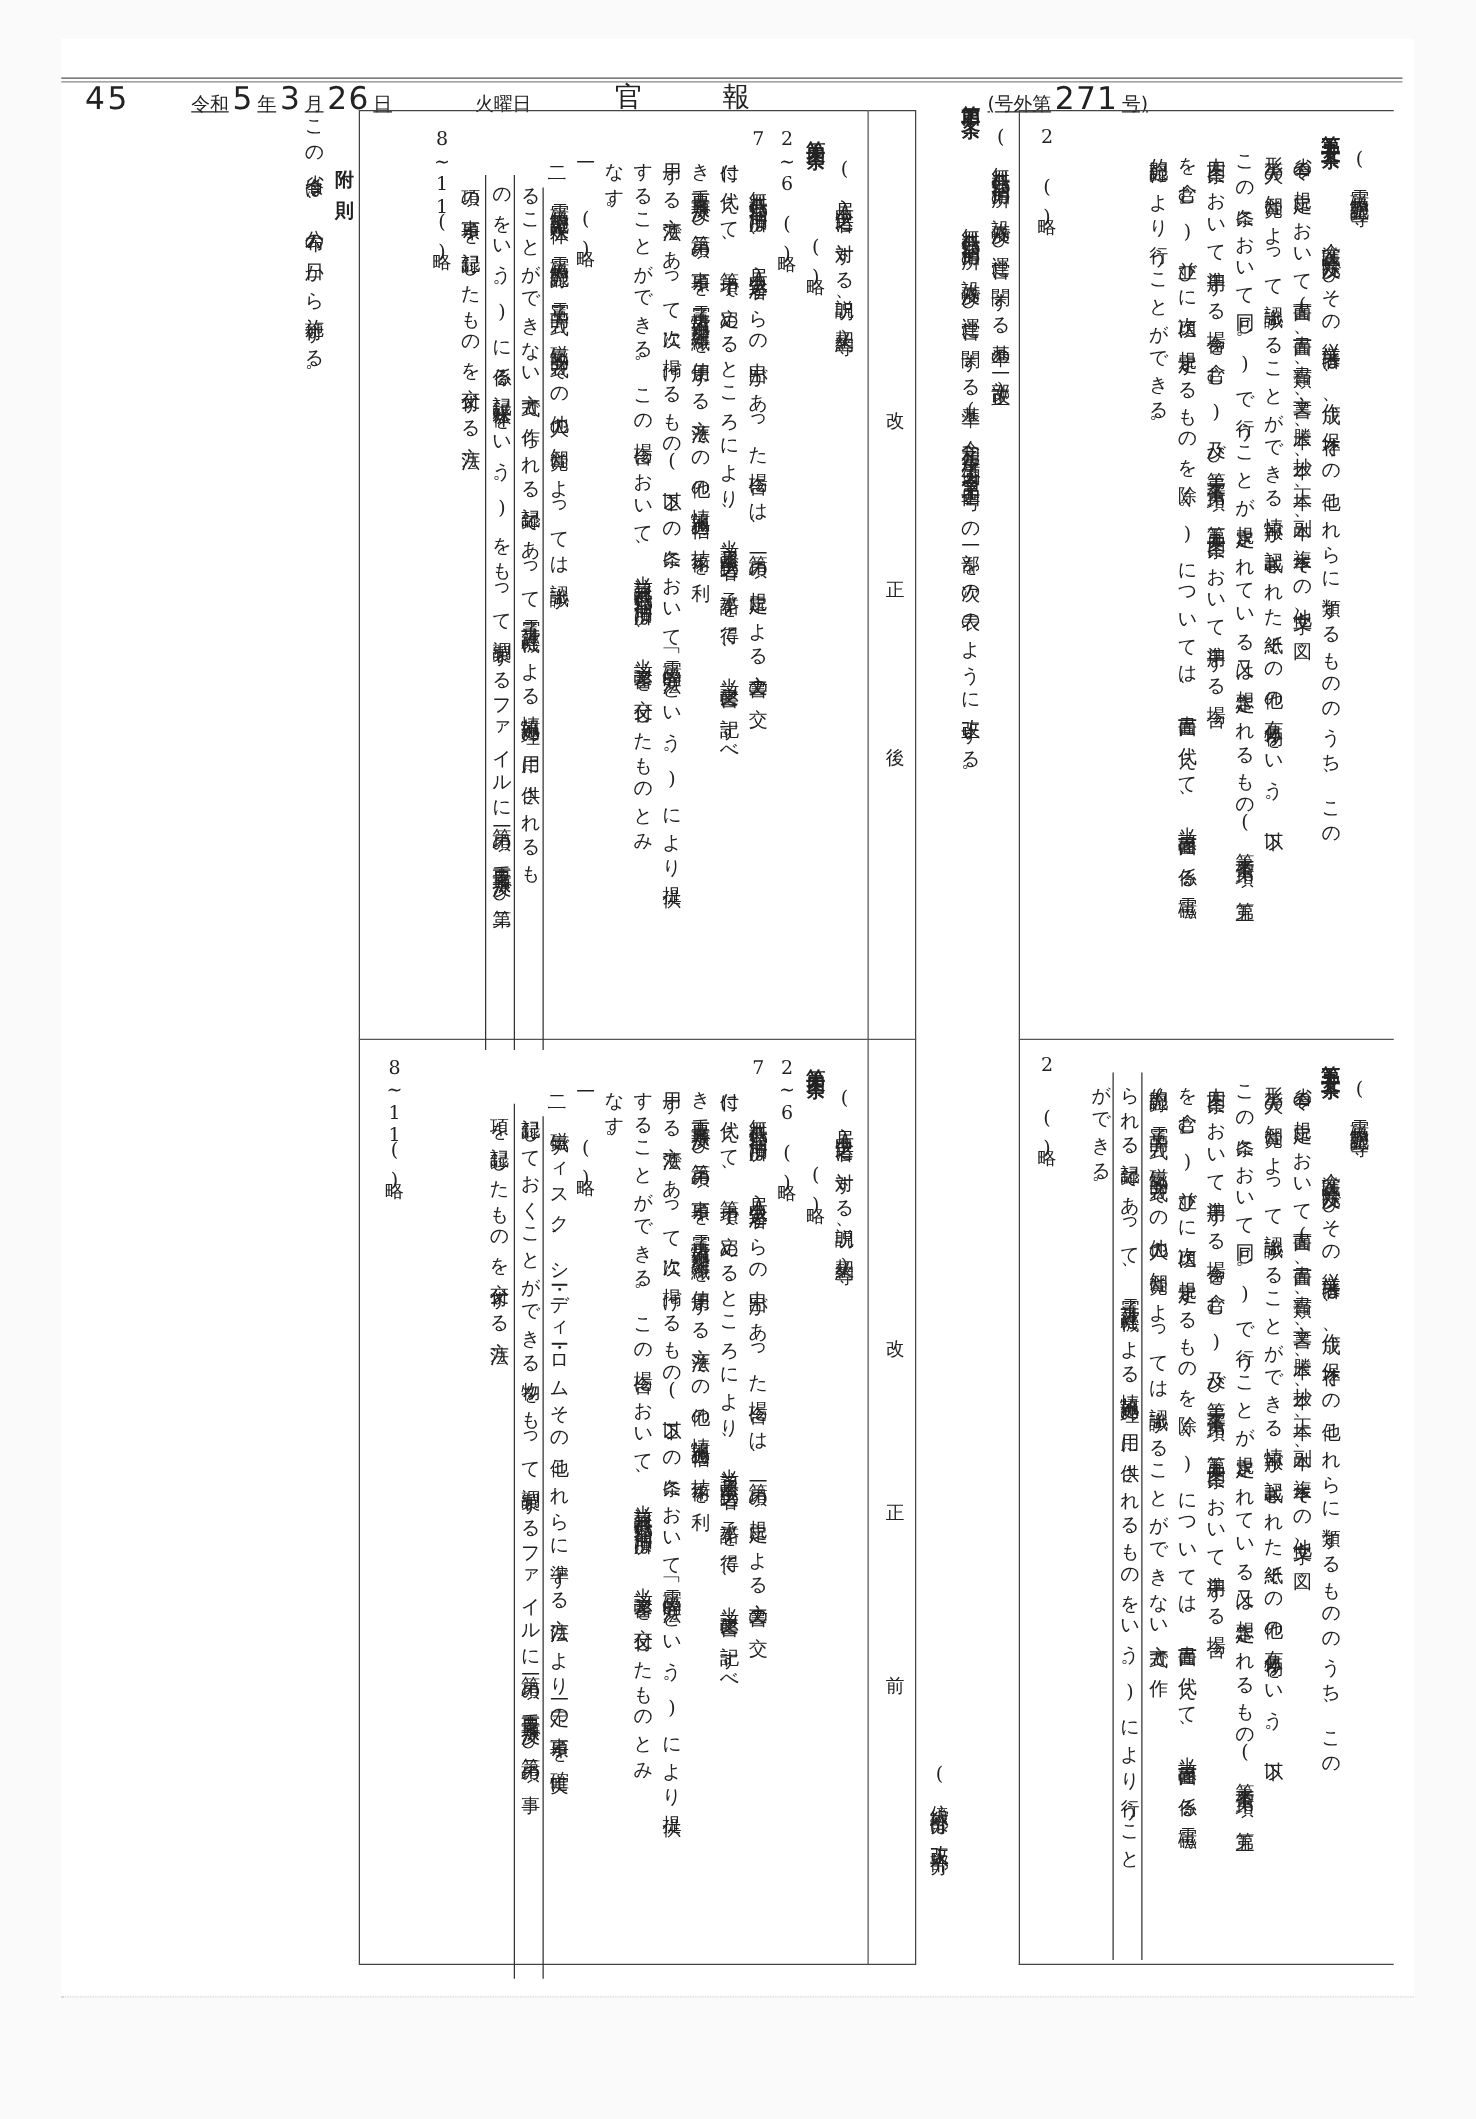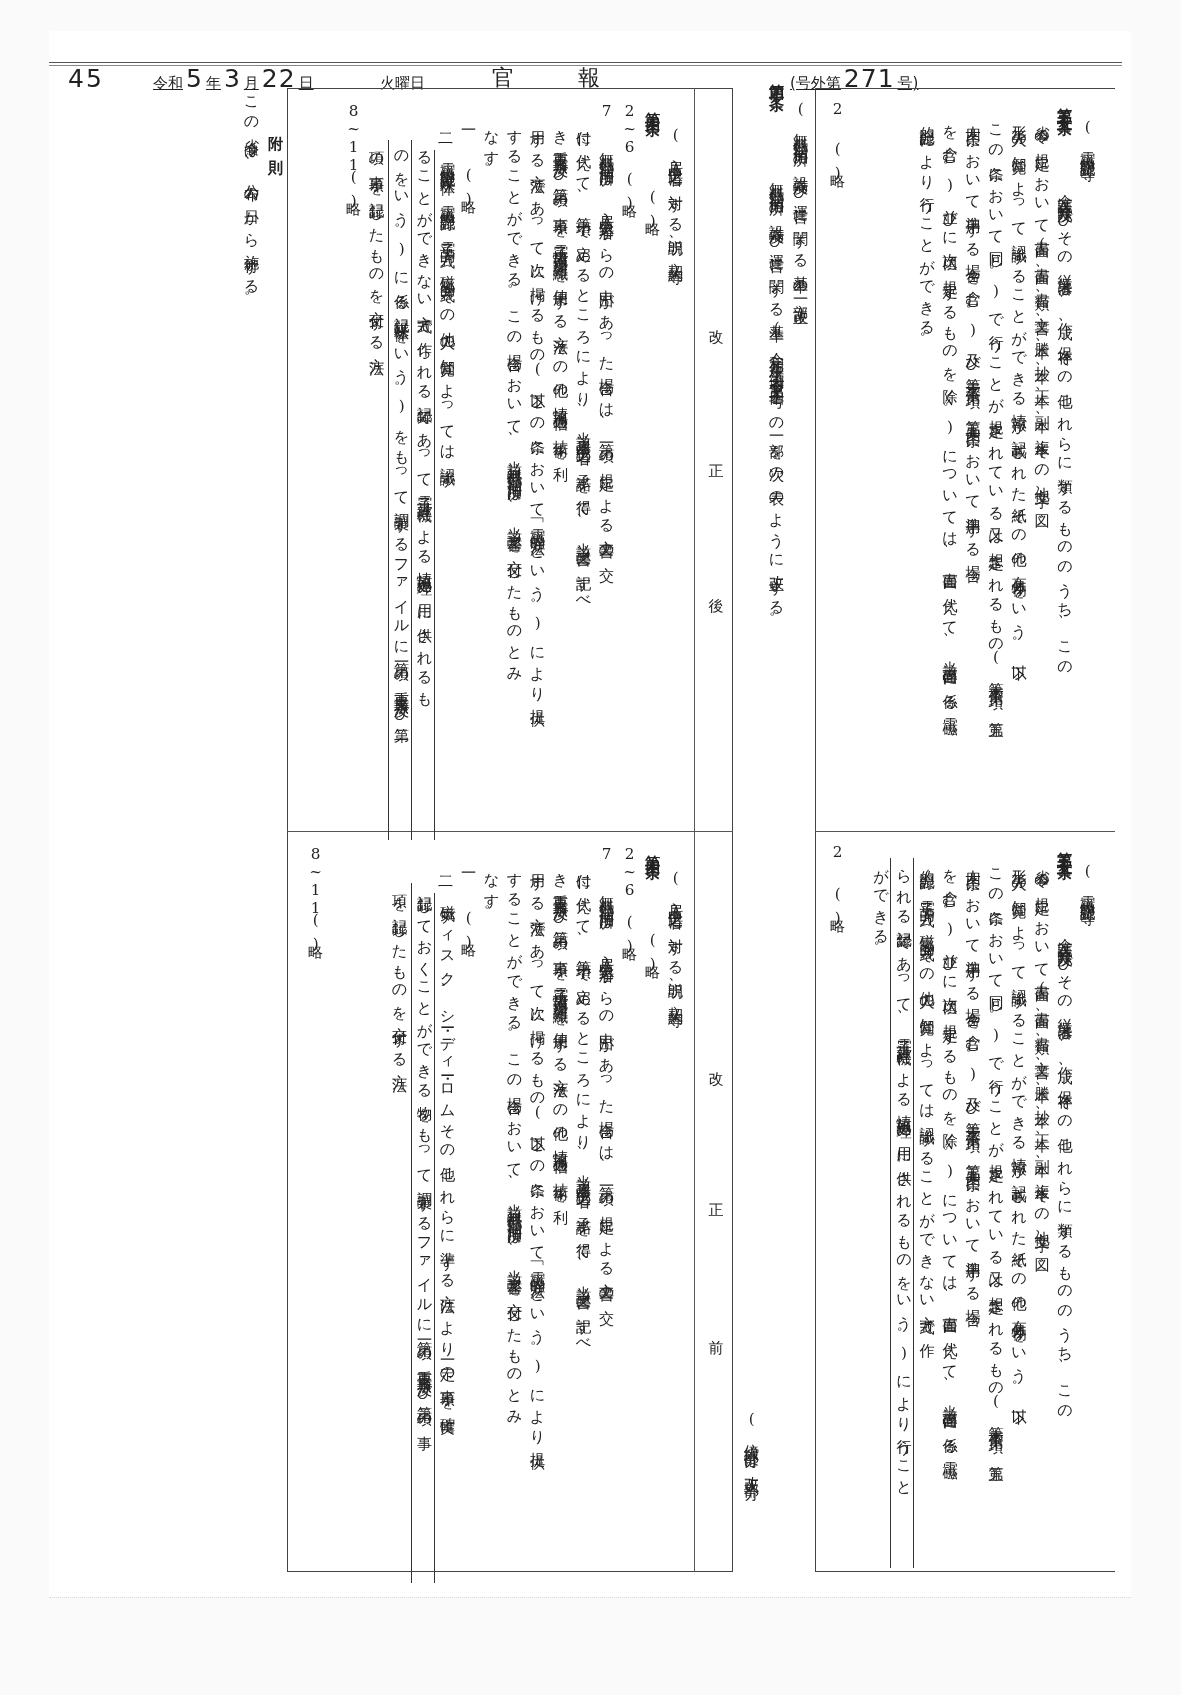--- a/index.html
+++ b/index.html
@@ -56,21 +56,21 @@
 
 <div class="hdr hdr-pageno">
   <span class="big">45</span>
 </div>
 <div class="hdr hdr-date">
   <span class="sm">令和</span>
   <span class="big">5</span>
   <span class="sm">年</span>
   <span class="big">3</span>
   <span class="sm">月</span>
-  <span class="big">22</span>
+  <span class="big">26</span>
   <span class="sm">日</span>
 </div>
 <div class="hdr hdr-weekday">火曜日</div>
 <div class="hdr hdr-title1">官</div>
 <div class="hdr hdr-title2">報</div>
 <div class="hdr hdr-issue">
   <span class="sm">(号外第</span>
   <span class="big">271</span>
   <span class="sm">号)</span>
 </div>

